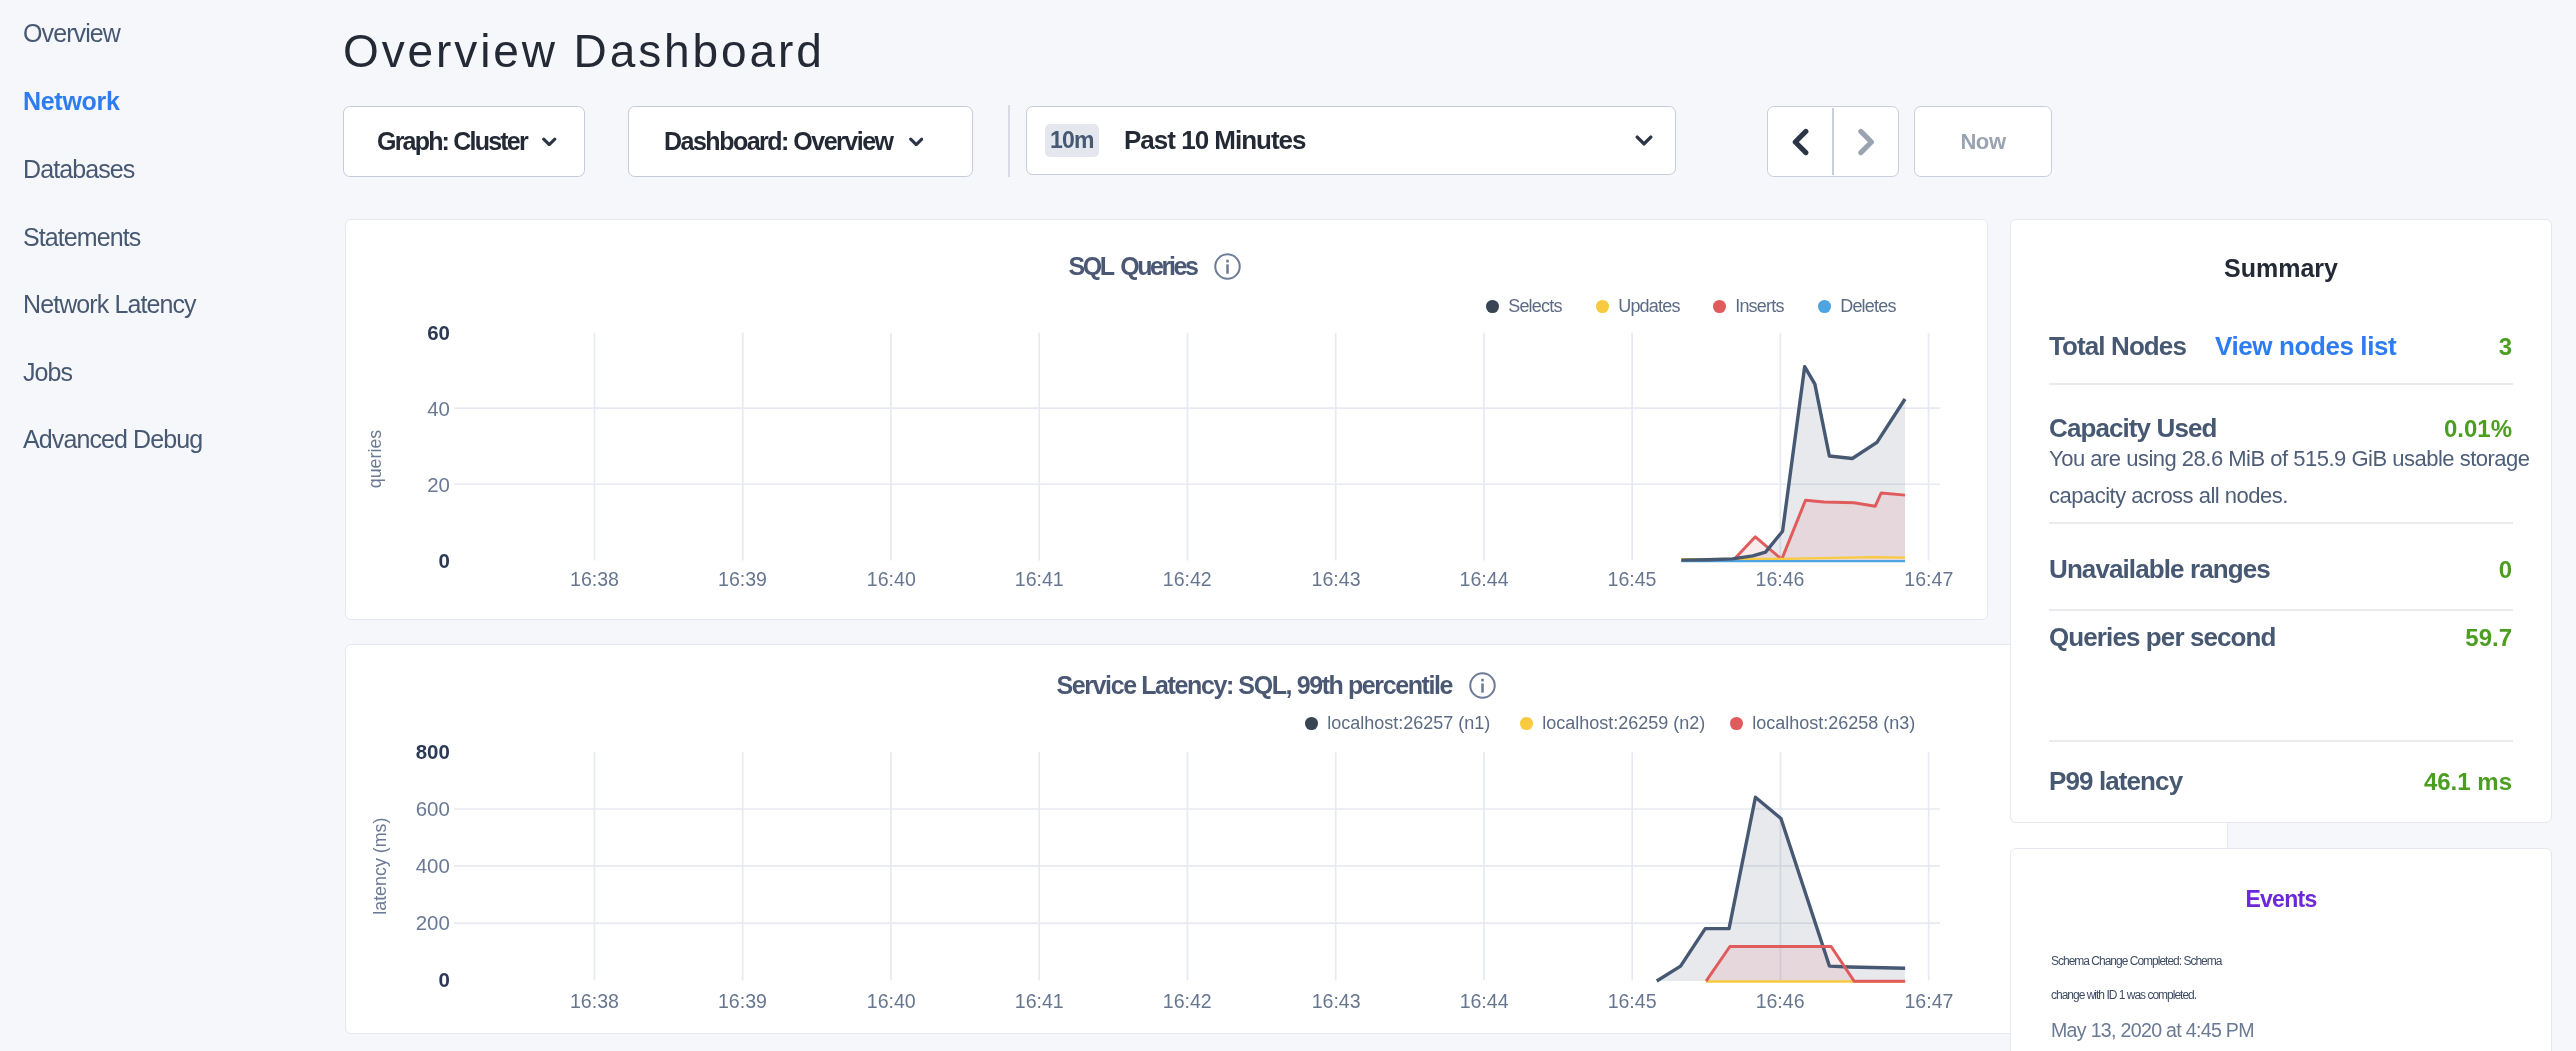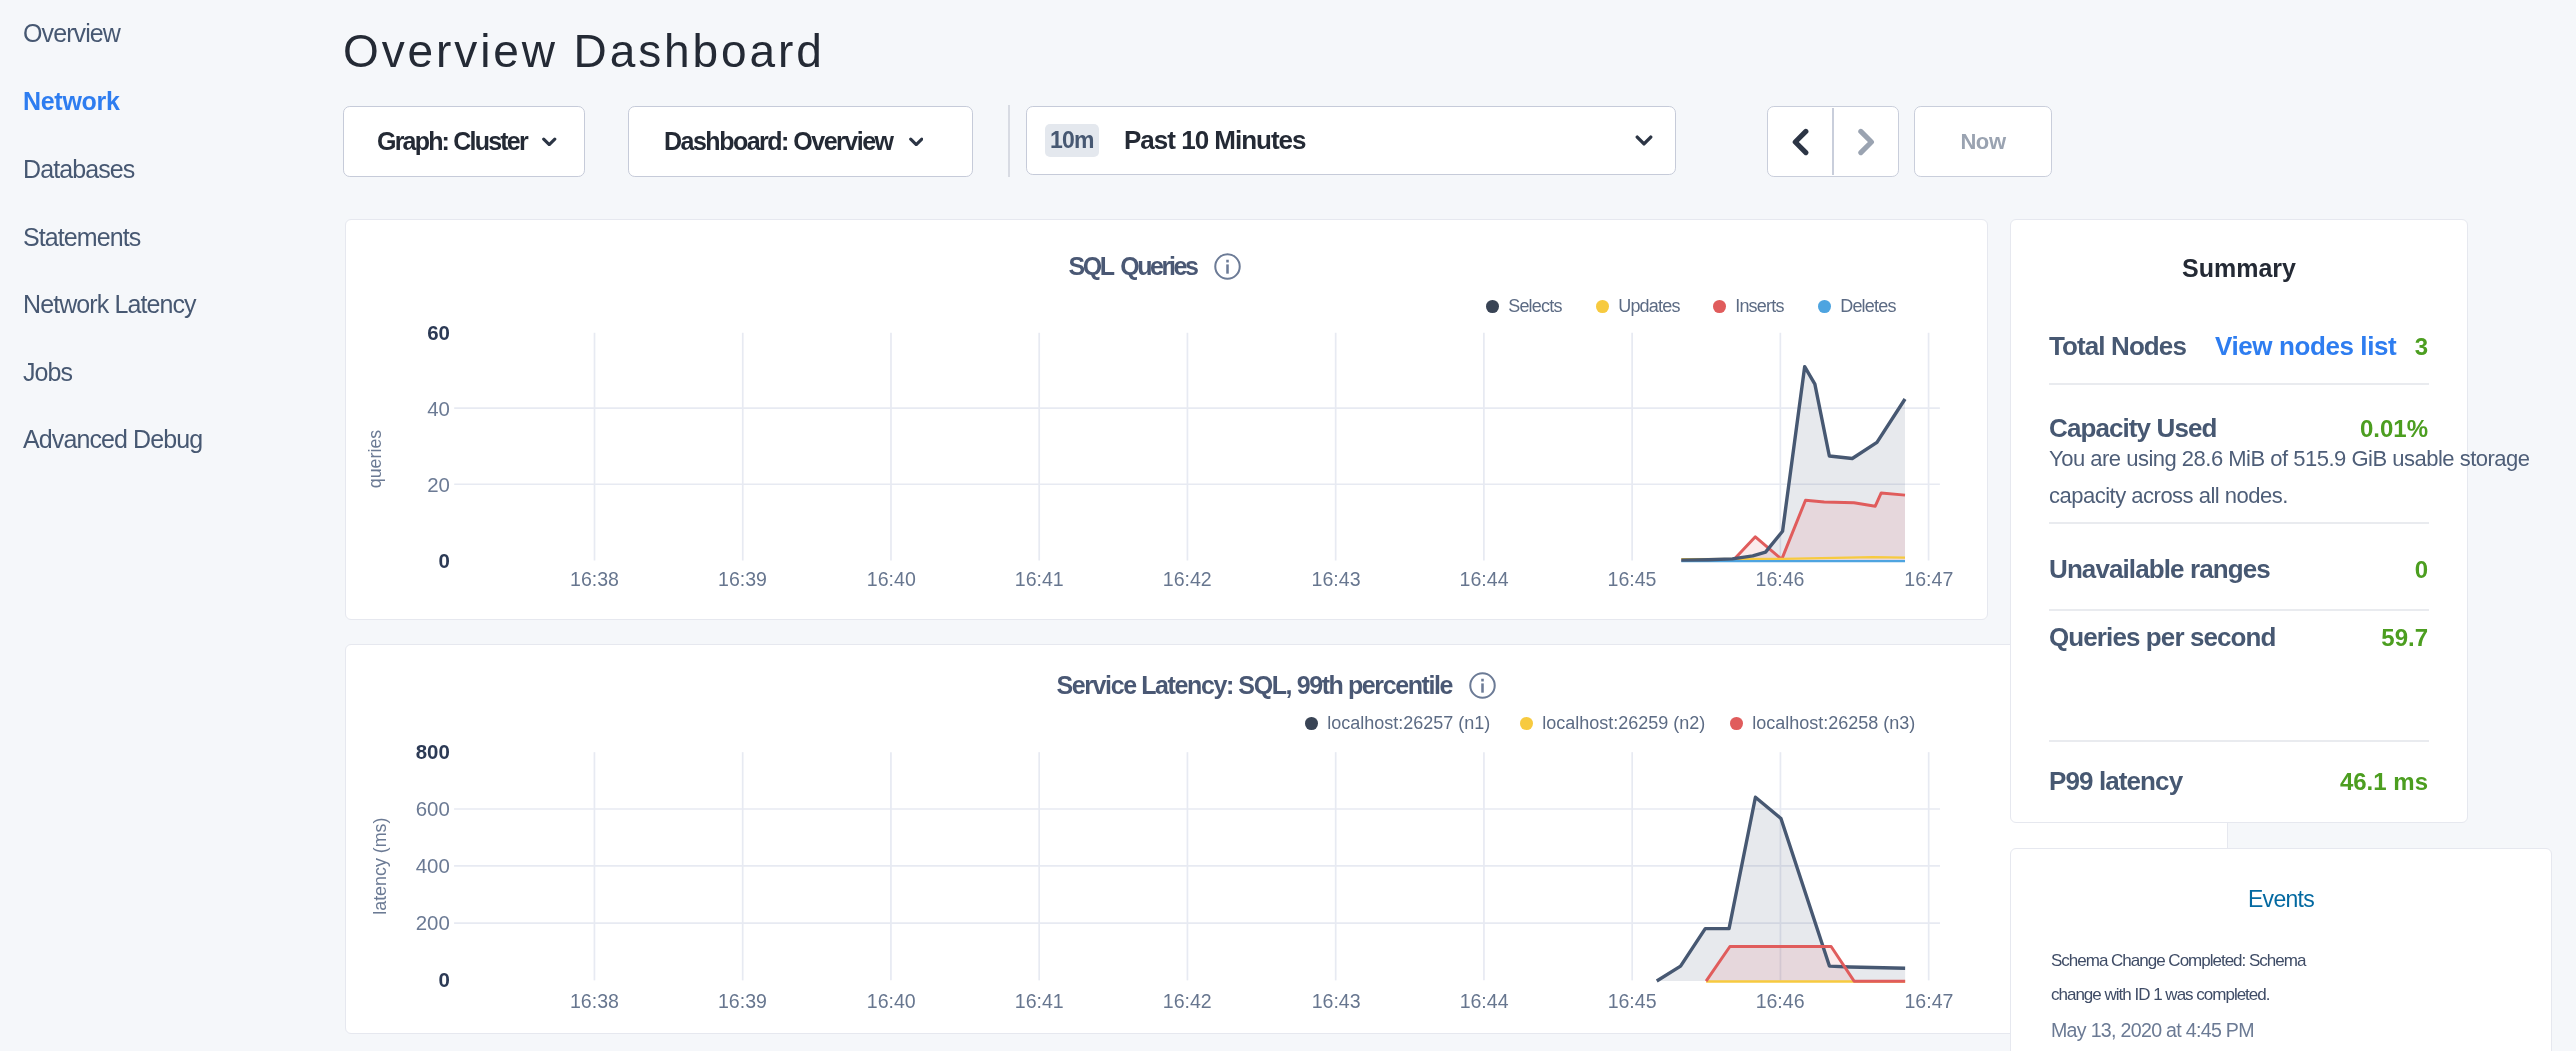--- a/index.html
+++ b/index.html
@@ -175,21 +175,21 @@
       <text x="47" y="260" text-anchor="middle" font-size="21" fill="#6b7a94" transform="rotate(-90 47 260)">latency (ms)</text>
     </g>
     <path d="M1541 395 L1569 377.5 L1598 333.5 L1626 333.5 L1657 179 L1687 204 L1744 377.5 L1768 378.5 L1833 380 L1833 395 Z" fill="rgba(71,88,114,0.13)"></path>
     <path d="M1599 395.2 L1627 354.5 L1746 354.5 L1773 395.2 L1833 395.2 L1599 395.2 Z" fill="rgba(222,94,100,0.12)"></path>
     <path d="M1599 395.6 L1833 395.6" fill="none" stroke="#f7ca3f" stroke-width="3"></path>
     <path d="M1541 395 L1569 377.5 L1598 333.5 L1626 333.5 L1657 179 L1687 204 L1744 377.5 L1768 378.5 L1833 380" fill="none" stroke="#475872" stroke-width="4" stroke-linejoin="round"></path>
     <path d="M1599 395.2 L1627 354.5 L1746 354.5 L1773 395.2 L1833 395.2" fill="none" stroke="#e05c5c" stroke-width="3.5" stroke-linejoin="round"></path>
   </svg>
 </div>
 
-<div class="card" style="left:2010px;top:219px;width:458px;height:604px">
+<div class="card" style="left:2010px;top:219px;width:542px;height:604px">
   <div class="abs" style="left:0;right:0;top:34px;text-align:center;font-weight:bold;font-size:25px;color:#242a35">Summary</div>
   <div class="srow" style="top:111px">
     <span class="lab">Total Nodes</span>
     <span class="bold" style="margin-left:29px;font-size:26px;letter-spacing:-0.4px;color:#2e7df0">View nodes list</span>
     <span class="val">3</span>
   </div>
   <div class="sdiv" style="top:163px"></div>
   <div class="srow" style="top:193px">
     <span class="lab">Capacity Used</span>
     <span class="val">0.01%</span>
@@ -206,17 +206,17 @@
     <span class="val">59.7</span>
   </div>
   <div class="sdiv" style="top:520px"></div>
   <div class="srow" style="top:546px">
     <span class="lab">P99 latency</span>
     <span class="val">46.1 ms</span>
   </div>
 </div>
 
 <div class="card" style="left:2010px;top:848px;width:542px;height:340px">
-  <div class="abs" style="left:0;right:0;top:37px;text-align:center;font-weight:normal;font-size:23px;letter-spacing:-0.7px;color:#0369a1">Events</div>
-  <div class="abs" style="left:40px;top:95px;font-size:17px;letter-spacing:-1px;line-height:34px;color:#3f4c66;white-space:nowrap">Schema Change Completed: Schema<br>change with ID 1 was completed.</div>
+  <div class="abs" style="left:0;right:0;top:37px;text-align:center;font-weight:bold;font-size:23px;letter-spacing:-0.7px;color:#6d28d9">Events</div>
+  <div class="abs" style="left:40px;top:95px;font-size:12px;letter-spacing:-1px;line-height:34px;color:#3f4c66;white-space:nowrap">Schema Change Completed: Schema<br>change with ID 1 was completed.</div>
   <div class="abs" style="left:40px;top:170px;font-size:19.6px;letter-spacing:-0.7px;color:#6b7a94">May 13, 2020 at 4:45 PM</div>
 </div>
 
 
 </body></html>

